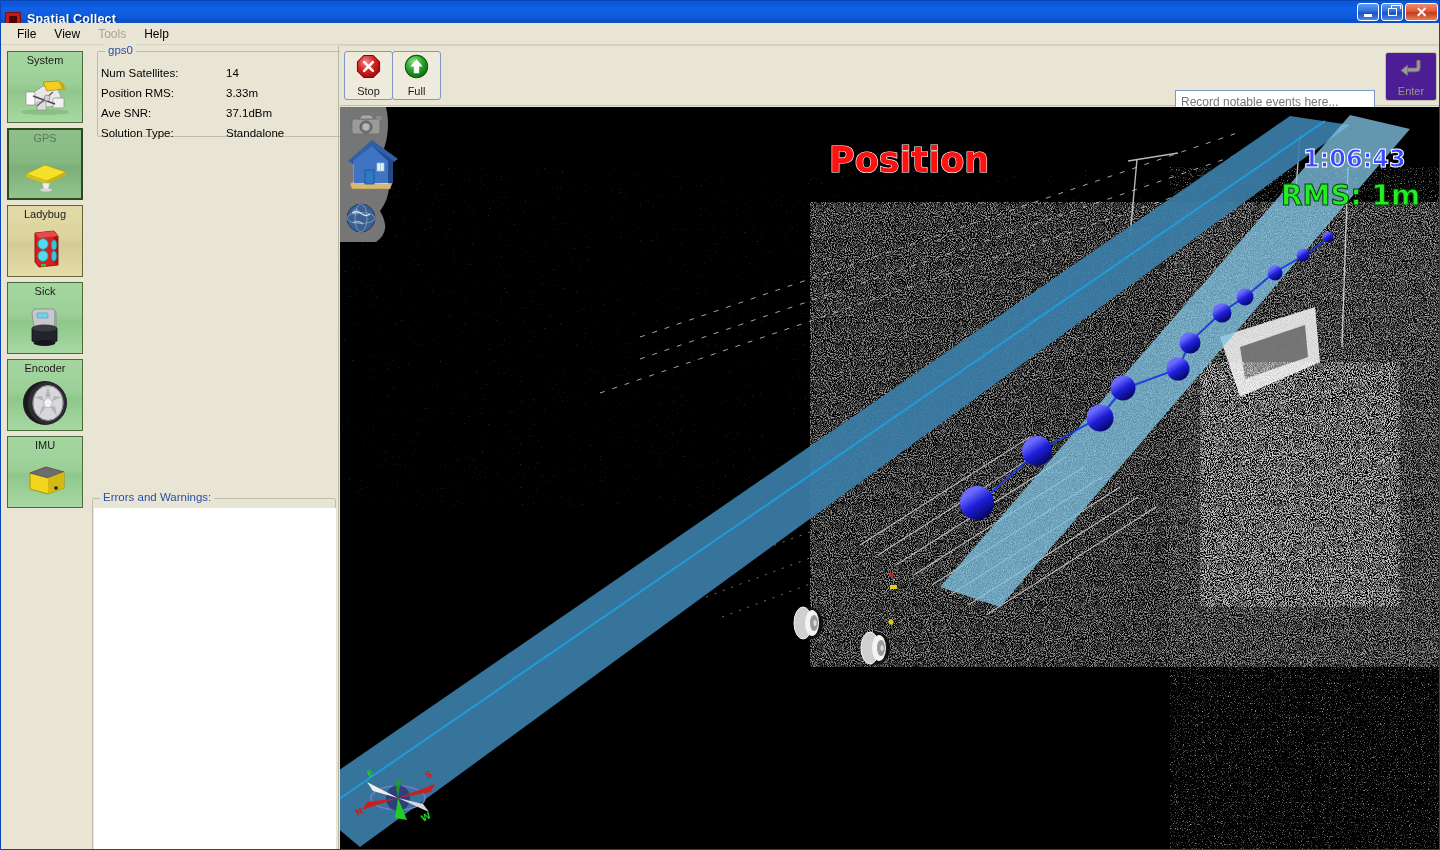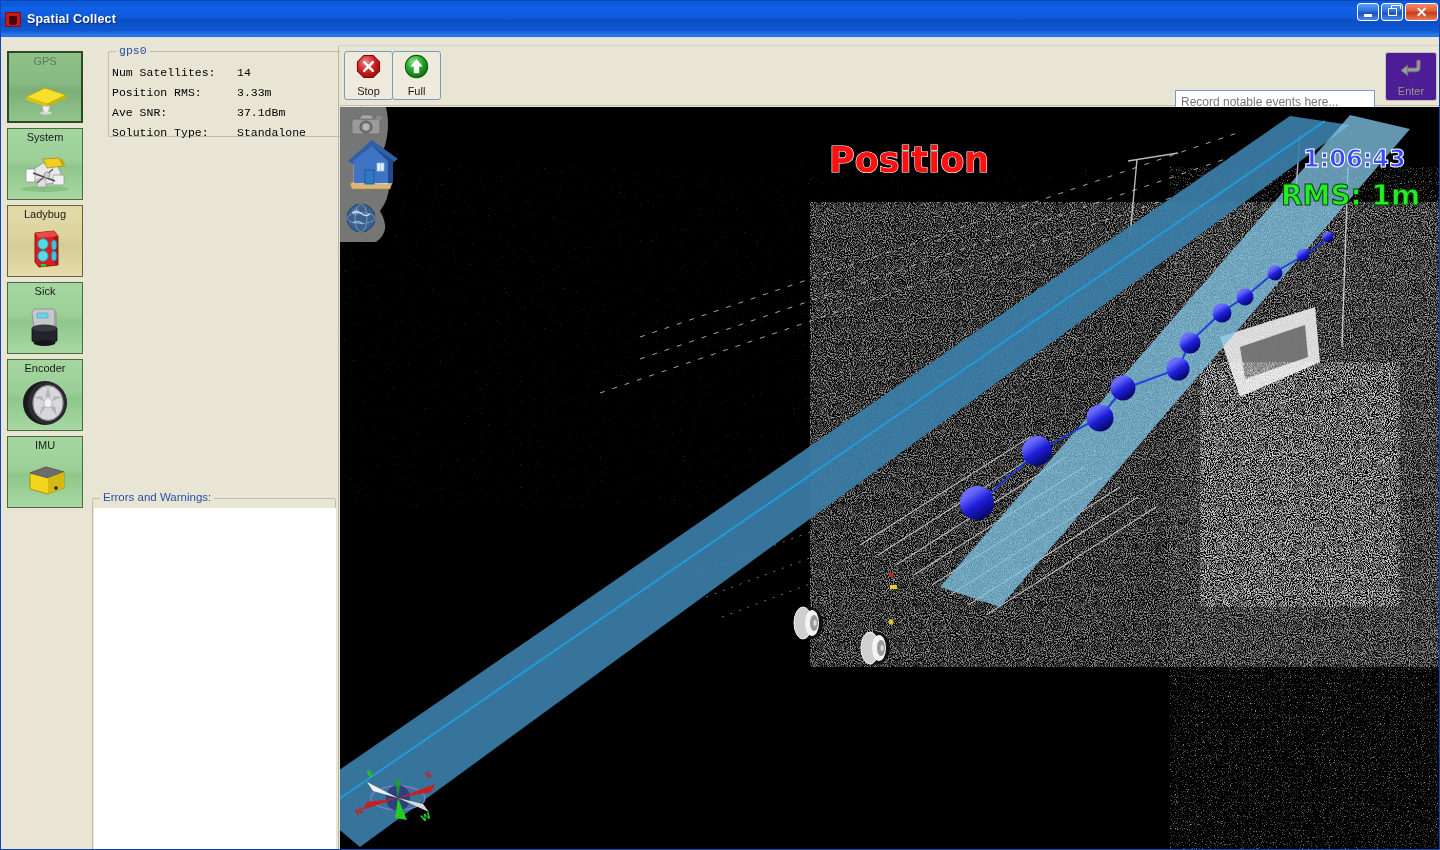--- a/index.html
+++ b/index.html
@@ -174,21 +174,21 @@
     background: transparent;
   }
   .gb-title {
     position: absolute;
     top: -8px; left: 7px;
     background: #e8e5d5;
     padding: 0 3px;
     font-size: 11.5px;
     color: #2a4fa8;
   }
-  #gps-group { left: 19px; top: 5px; width: 253px; height: 86px; font-family: Liberation Mono, monospace; }
+  #gps-group { left: 8px; top: 5px; width: 253px; height: 86px; }
   .gps-rows { padding: 11px 0 0 3px; }
   .gps-row {
     display: flex;
     font-size: 11.5px;
     color: #000;
     line-height: 20px;
     height: 20px;
   }
   .gps-key { width: 125px; }
   .gps-val { }
@@ -323,50 +323,56 @@
       </div>
       <div class="win-btn">
         <div class="wb-rest"></div>
       </div>
       <div class="win-btn close">
         <div class="wb-x">✕</div>
       </div>
     </div>
   </div>
 
+  <div class="menubar">
+    <div class="menu-item">File</div>
+    <div class="menu-item">View</div>
+    <div class="menu-item disabled">Tools</div>
+    <div class="menu-item">Help</div>
+  </div>
 
   <div class="sidebar">
-
-    <div class="dev-btn selected">
-      <div class="dev-label">GPS</div>
-      <div class="dev-ico">
-        <svg width="58" height="40" viewBox="0 0 58 40">
-          <path d="M10 22 L29 13 L50 20 L31 29 Z" fill="#f7e02a" stroke="#b8a412" stroke-width="0.8"></path>
-          <path d="M10 22 L31 29 L31 32 L10 25 Z" fill="#d8c410"></path>
-          <path d="M31 29 L50 20 L50 23 L31 32 Z" fill="#c9b40e"></path>
-          <path d="M26 31 L34 31 L32 38 L28 38 Z" fill="#efefef" stroke="#aaa" stroke-width="0.6"></path>
-          <ellipse cx="30" cy="38" rx="6" ry="1.6" fill="#d8d8d8"></ellipse>
-        </svg>
-      </div>
-    </div>
 
     <div class="dev-btn">
       <div class="dev-label">System</div>
       <div class="dev-ico">
         <svg width="56" height="42" viewBox="0 0 56 42">
           <ellipse cx="28" cy="38" rx="24" ry="3" fill="#6fae6a" opacity="0.5"></ellipse>
           <path d="M14 20 L26 12 L40 14 L44 22 L40 32 L20 34 Z" fill="#e8e8e8" stroke="#888" stroke-width="0.7"></path>
           <path d="M26 8 L42 7 L46 15 L30 17 Z" fill="#f2cf22" stroke="#9a8410" stroke-width="0.7"></path>
           <path d="M42 7 L46 9 L49 16 L46 15 Z" fill="#c9a810"></path>
           <rect x="9" y="18" width="9" height="13" rx="1.5" fill="#fbfbfb" stroke="#8a8a8a" stroke-width="0.7"></rect>
           <rect x="36" y="24" width="11" height="10" rx="1.5" fill="#f0f0f0" stroke="#8a8a8a" stroke-width="0.7"></rect>
           <rect x="20" y="28" width="9" height="8" rx="1" fill="#dedede" stroke="#8a8a8a" stroke-width="0.6"></rect>
           <path d="M16 22 L38 30" stroke="#4a4a4a" stroke-width="1.6"></path>
           <path d="M20 32 L36 18" stroke="#5a5a5a" stroke-width="1.2"></path>
           <circle cx="30" cy="24" r="3" fill="#cfcfcf" stroke="#777" stroke-width="0.6"></circle>
+        </svg>
+      </div>
+    </div>
+
+    <div class="dev-btn selected">
+      <div class="dev-label">GPS</div>
+      <div class="dev-ico">
+        <svg width="58" height="40" viewBox="0 0 58 40">
+          <path d="M10 22 L29 13 L50 20 L31 29 Z" fill="#f7e02a" stroke="#b8a412" stroke-width="0.8"></path>
+          <path d="M10 22 L31 29 L31 32 L10 25 Z" fill="#d8c410"></path>
+          <path d="M31 29 L50 20 L50 23 L31 32 Z" fill="#c9b40e"></path>
+          <path d="M26 31 L34 31 L32 38 L28 38 Z" fill="#efefef" stroke="#aaa" stroke-width="0.6"></path>
+          <ellipse cx="30" cy="38" rx="6" ry="1.6" fill="#d8d8d8"></ellipse>
         </svg>
       </div>
     </div>
 
     <div class="dev-btn alt">
       <div class="dev-label">Ladybug</div>
       <div class="dev-ico">
         <svg width="46" height="44" viewBox="0 0 46 44">
           <path d="M13 6 L32 4 L36 9 L36 38 L17 40 L13 35 Z" fill="#d81e1e" stroke="#8c0c0c" stroke-width="0.9"></path>
           <path d="M32 4 L36 9 L36 38 L32 36 Z" fill="#a81212"></path>

